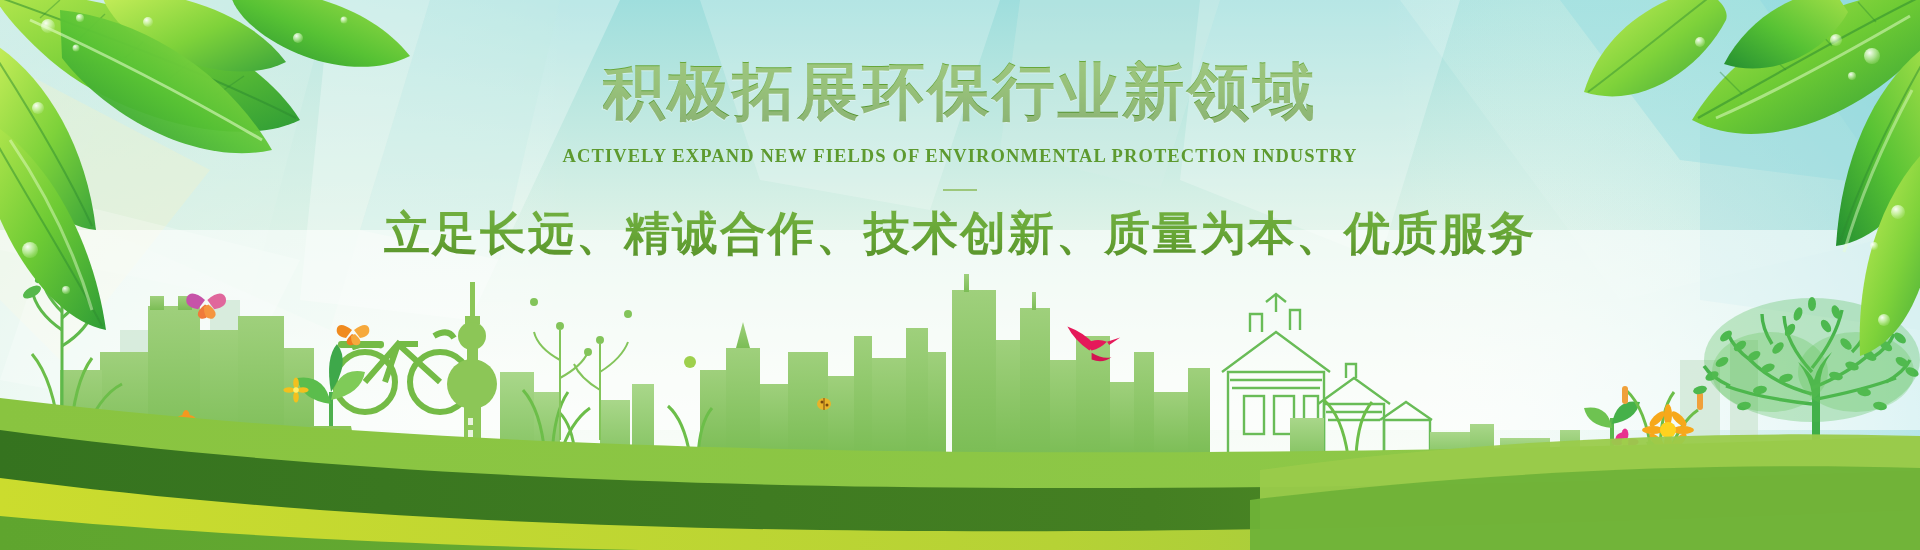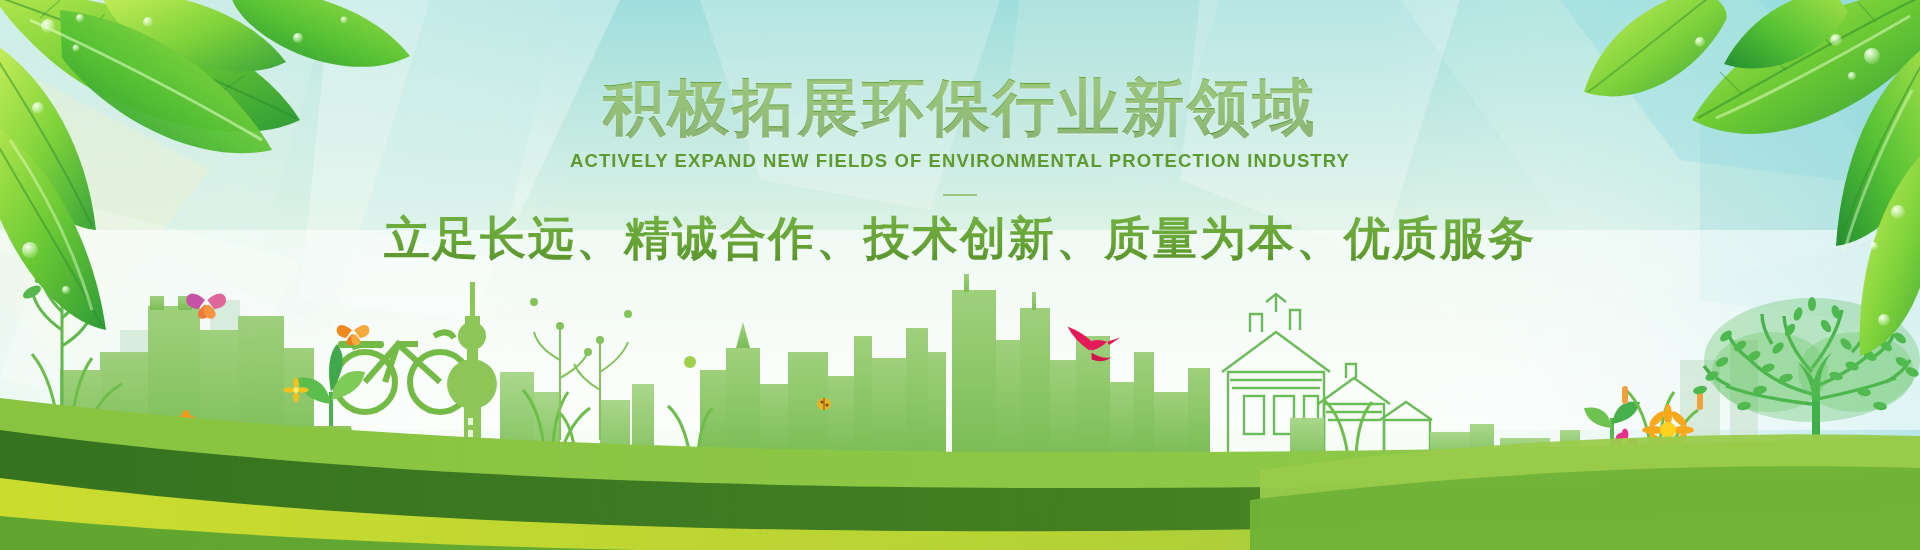--- a/index.html
+++ b/index.html
@@ -11,36 +11,36 @@
   .layer{position:absolute;left:0;top:0;width:1920px;height:550px;}
   svg.layer{display:block;}
 
   
   #text-block{
     position:absolute;left:0;top:0;width:1920px;height:330px;
     display:flex;flex-direction:column;align-items:center;
     pointer-events:none;z-index:40;
   }
   #headline{
-    margin-top:76px;
+    margin-top:60px;
     font-family:"DejaVu Serif","Liberation Serif",serif;
     font-weight:700;
     font-size:62px;
     line-height:1.04;
     letter-spacing:3px;
     color:#5d9e34;
     background:linear-gradient(180deg,#6aa93a 0%,#5f9f33 45%,#4e8c2a 100%);
     -webkit-background-clip:text;background-clip:text;
     -webkit-text-fill-color:transparent;
     text-shadow:0 1px 0 rgba(255,255,255,.35);
     white-space:nowrap;
   }
   #subhead{
-    margin-top:10px;
-    font-family:Liberation Sans, sans-serif;
+    margin-top:22px;
+    font-family:Liberation Serif, serif;
     font-weight:700;
     font-size:18.5px;
     letter-spacing:1.1px;
     color:#5d9a2f;
     white-space:nowrap;
   }
   #divider{
     margin-top:22px;width:34px;height:2px;background:#93c069;opacity:.85;
   }
   #tagline{

